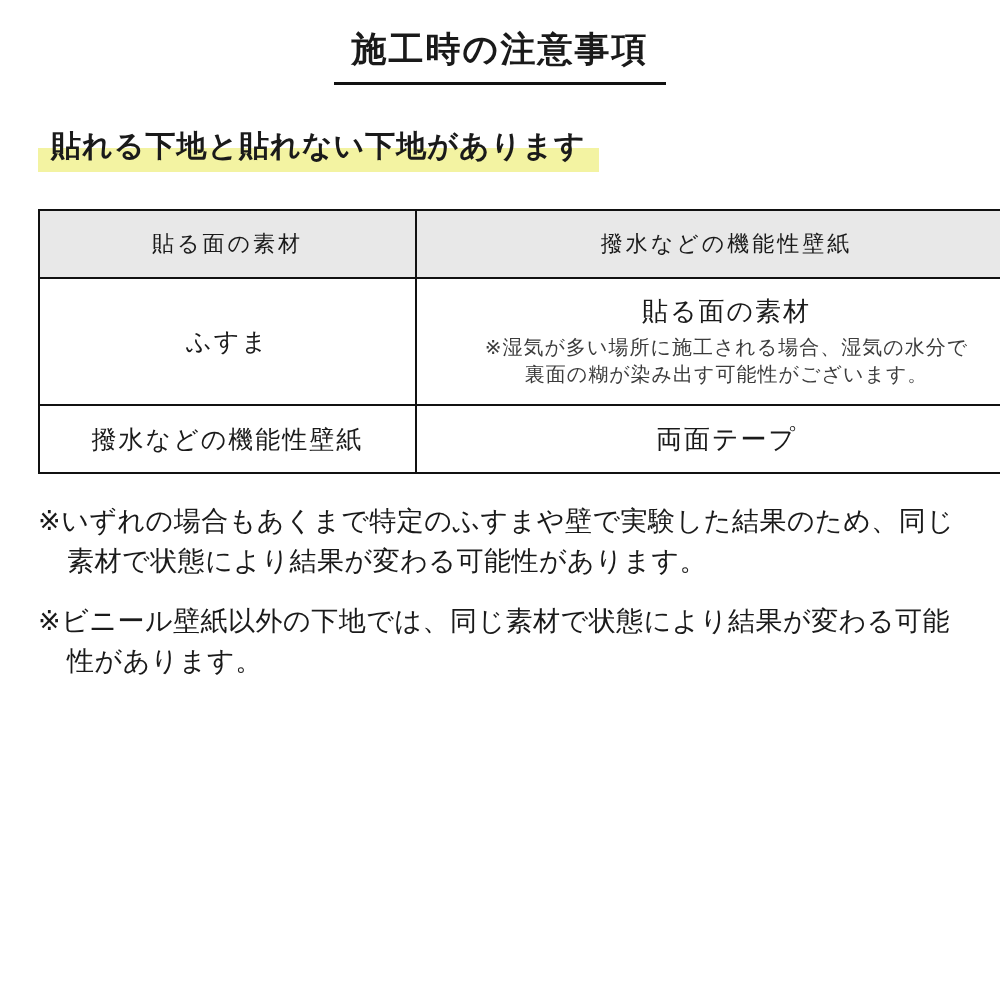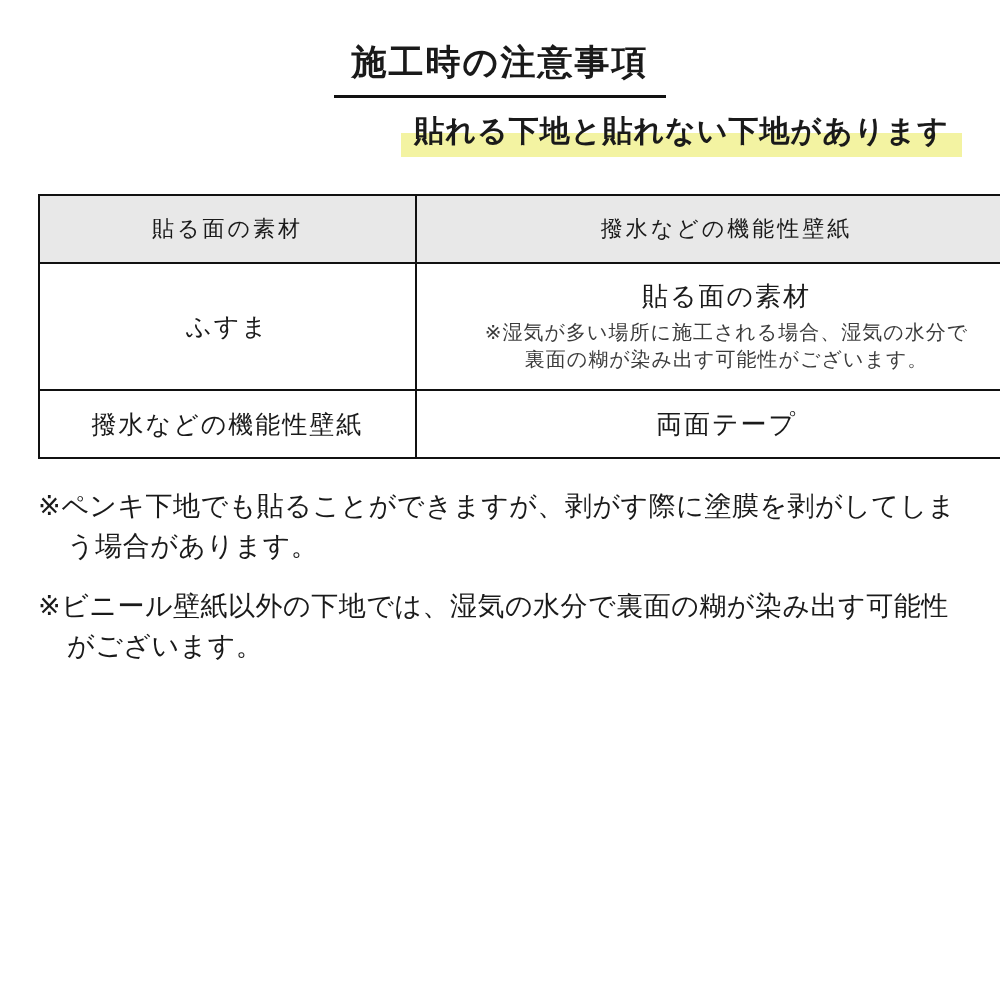--- a/index.html
+++ b/index.html
@@ -13,32 +13,32 @@
   html, body {
     margin: 0; padding: 0;
     width: 1000px; height: 1000px;
     background: #ffffff;
     font-family: "Liberation Sans", "DejaVu Sans", sans-serif;
     color: var(--text, #1a1a1a);
   }
   .page { padding: 26px 38px 0 38px; }
 
   
-  .title-wrap { text-align: center; margin: 13px; }
+  .title-wrap { text-align: center; margin: 0; }
   .title-text {
     display: inline-block;
     font-size: 35px;
     font-weight: 700;
     letter-spacing: 2px;
     padding: 0 18px 9px 18px;
     border-bottom: 3px solid var(--border, #111);
   }
 
   
-  .subtitle-wrap { text-align: right; margin-top: 10px; }
+  .subtitle-wrap { text-align: left; margin-top: 41px; }
   .subtitle-text {
     display: inline-block;
     font-size: 30px;
     font-weight: 700;
     letter-spacing: 1px;
     padding: 0 13px 5px 13px;
     background: linear-gradient(to bottom, transparent 47%, var(--highlight, #f3f3a2) 47%);
   }
 
   
@@ -125,17 +125,17 @@
       <tr class="row-4">
         <td class="material">撥水などの機能性壁紙</td>
         <td>
           <div class="method">両面テープ</div>
         </td>
       </tr>
     </tbody>
   </table>
 
   <ul class="footnotes">
-    <li><span>※</span><span>ペンキ下地でも貼ることができますが、剥がす際に塗膜を剥がしてしまう場合があります。</span></li>
-    <li><span>※</span><span>ビニール壁紙以外の下地では、湿気の水分で裏面の糊が染み出す可能性がございます。</span></li>
+    <li><span>※</span><span>いずれの場合もあくまで特定のふすまや壁で実験した結果のため、同じ素材で状態により結果が変わる可能性があります。</span></li>
+    <li><span>※</span><span>ビニール壁紙以外の下地では、同じ素材で状態により結果が変わる可能性があります。</span></li>
   </ul>
 
 </div>
 
 </body></html>

